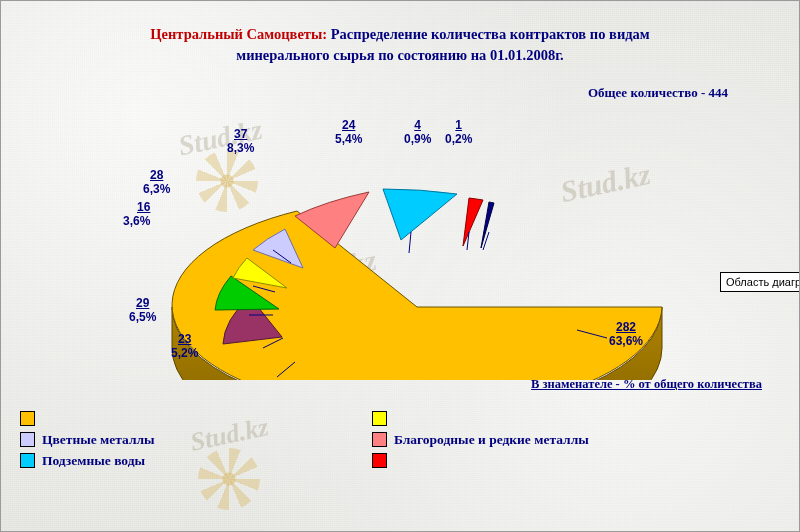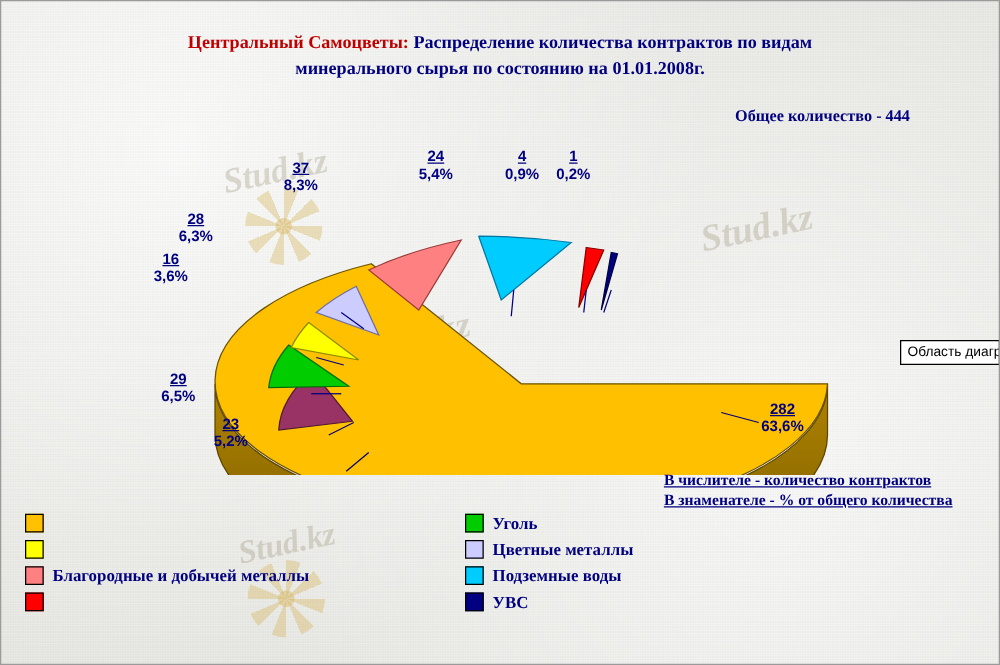--- a/index.html
+++ b/index.html
@@ -245,21 +245,21 @@
     </svg>
 
     <div class="dlabel" style="left:150px; top:27px;">
       <span class="num">37</span>
       <span class="pct">8,3%</span>
     </div>
     <div class="dlabel" style="left:66px; top:68px;">
       <span class="num">28</span>
       <span class="pct">6,3%</span>
     </div>
-    <div class="dlabel" style="left:46px; top:100px;">
+    <div class="dlabel" style="left:46px; top:100px;text-align:right;">
       <span class="num">16</span>
       <span class="pct">3,6%</span>
     </div>
     <div class="dlabel" style="left:52px; top:196px;">
       <span class="num">29</span>
       <span class="pct">6,5%</span>
     </div>
     <div class="dlabel" style="left:94px; top:232px;">
       <span class="num">23</span>
       <span class="pct">5,2%</span>
@@ -278,50 +278,41 @@
     </div>
     <div class="dlabel" style="left:532px; top:220px;">
       <span class="num">282</span>
       <span class="pct">63,6%</span>
     </div>
   </div>
 
   <div class="callout">Область диаграммы</div>
 
   <div class="footnote">
-    <div>В числителе - количество контрактов</div>
     <div>В знаменателе - % от общего количества</div>
   </div>
 
   <div id="legend">
     <div class="legend-item">
       <span class="swatch" style="background:#FFC000"></span>
     </div>
     <div class="legend-item">
-      <span class="swatch" style="background:#00CC00"></span>
-      <span class="legend-label">Уголь</span>
-    </div>
-    <div class="legend-item">
       <span class="swatch" style="background:#FFFF00"></span>
     </div>
     <div class="legend-item">
       <span class="swatch" style="background:#CCCCFF"></span>
       <span class="legend-label">Цветные металлы</span>
     </div>
     <div class="legend-item">
       <span class="swatch" style="background:#FF8080"></span>
-      <span class="legend-label">Благородные и добычей металлы</span>
+      <span class="legend-label">Благородные и редкие металлы</span>
     </div>
     <div class="legend-item">
       <span class="swatch" style="background:#00CCFF"></span>
       <span class="legend-label">Подземные воды</span>
     </div>
     <div class="legend-item">
       <span class="swatch" style="background:#FF0000"></span>
     </div>
-    <div class="legend-item">
-      <span class="swatch" style="background:#000080"></span>
-      <span class="legend-label">УВС</span>
-    </div>
   </div>
 
   <div id="frame"></div>
 </div>
 
 </body></html>

